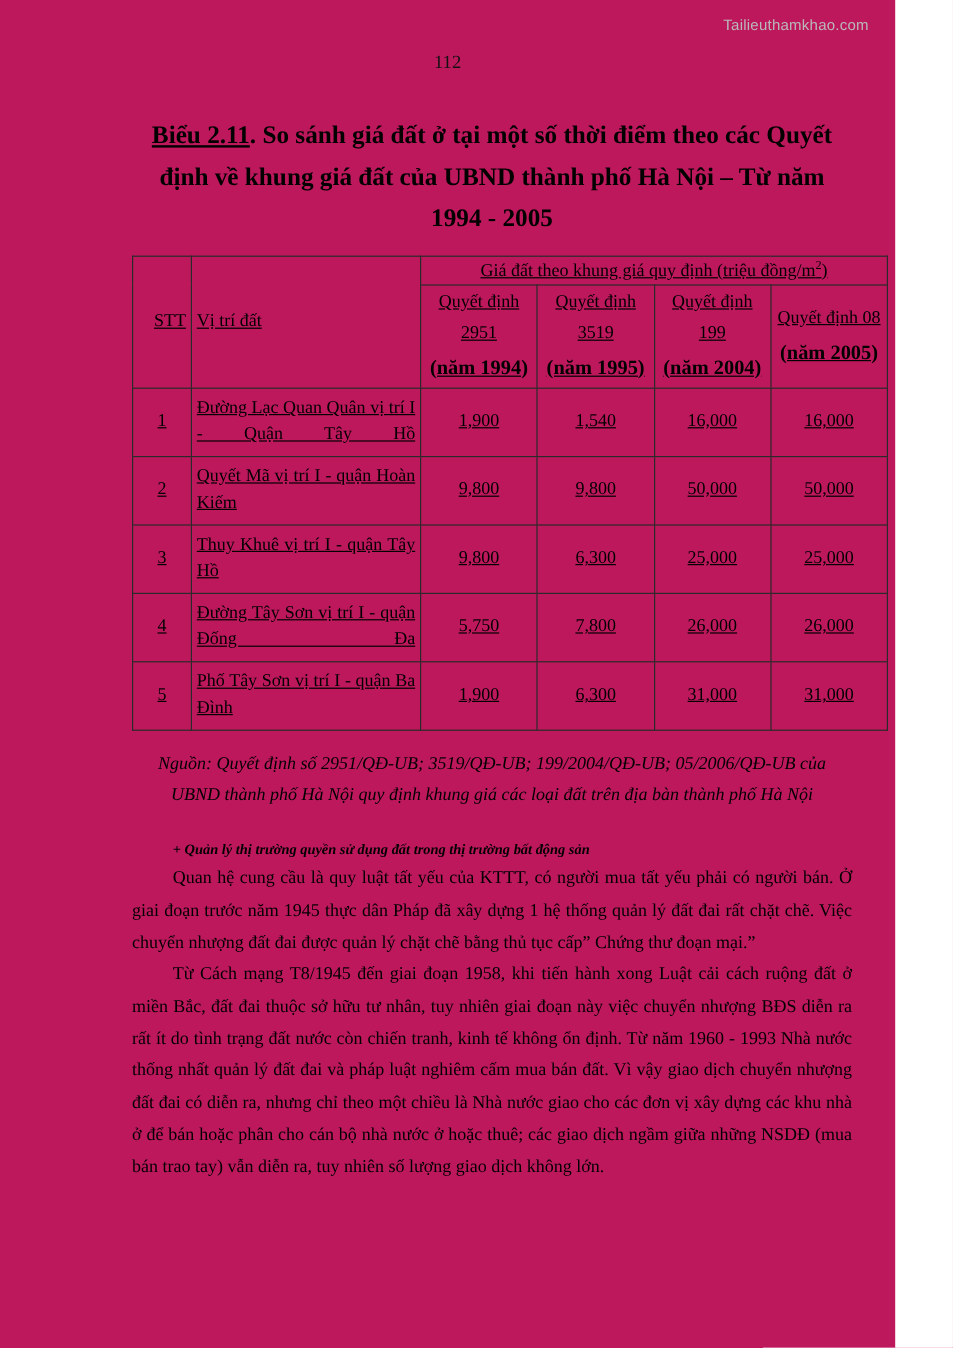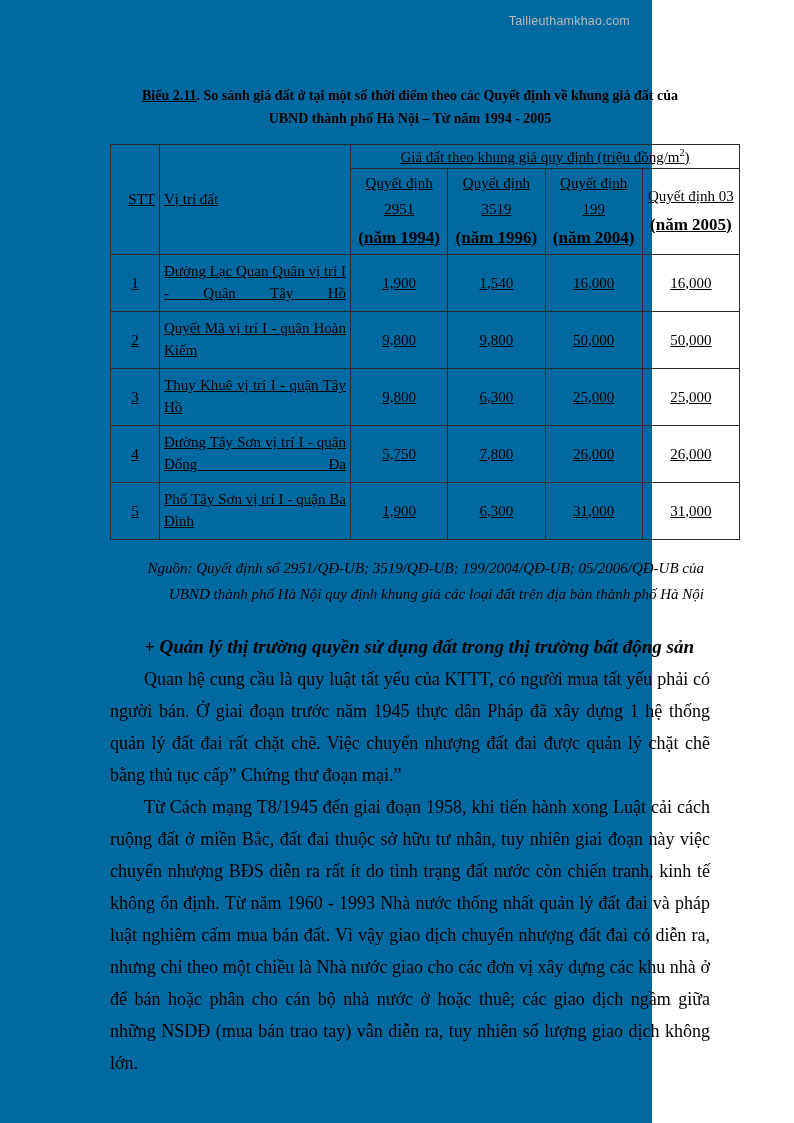--- a/index.html
+++ b/index.html
@@ -12,23 +12,23 @@
     height: 1123px;
     position: relative;
     font-family: "Liberation Serif", "DejaVu Serif", serif;
     color: #000000;
     overflow: hidden;
   }
 
   .page {
     position: absolute;
     inset: 0;
-    width: 652px;
+    width: 746px;
     height: 1123px;
-    background: #0369a1;
+    background: #be185d;
   }
 
   
   .watermark {
     position: absolute;
     top: 14px;
     right: 22px;
     font-family: "Liberation Sans", "DejaVu Sans", sans-serif;
     font-size: 12.5px;
     color: #b9b9b9;
@@ -52,23 +52,23 @@
     position: absolute;
     left: 110px;
     top: 84px;
     width: 600px;
   }
 
   
   .caption {
     text-align: center;
     font-weight: bold;
-    font-size: 14px;
+    font-size: 21px;
     line-height: 1.65;
-    margin: 0 0 14px 0;
+    margin: 11px 0 14px 0;
     padding: 0 14px;
   }
   .caption .cap-num {
     text-decoration: underline;
   }
 
   
   table.price-table {
     border-collapse: collapse;
     table-layout: fixed;
@@ -125,48 +125,49 @@
     margin-top: 16px;
   }
   sup.sup { font-size: 0.68em; vertical-align: super; }
 
   
   .source-note {
     margin: 16px 6px 0 6px;
     font-style: italic;
     font-size: 15px;
     line-height: 1.72;
-    text-align: right;
+    text-align: center;
   }
 
   
   .sub-heading {
     margin: 22px 0 0 0;
     font-weight: bold;
     font-style: italic;
-    font-size: 19px;
+    font-size: 12px;
     text-indent: 34px;
     line-height: 1.75;
   }
   p.body-par {
     margin: 0;
-    font-size: 18px;
+    font-size: 15px;
     line-height: 1.78;
     text-align: justify;
     text-indent: 34px;
     hyphens: none;
   }
 </style>
 </head>
 <body>
 
 <div class="page">
 
   <div class="watermark">Tailieuthamkhao.com</div>
 
+  <div class="page-number">112</div>
 
   <div class="content">
 
     <div class="caption">
       <span class="cap-num">Biểu 2.11</span><span>. So sánh giá đất ở tại một số thời điểm theo các Quyết định về khung giá đất của UBND thành phố Hà Nội – Từ năm 1994 - 2005</span>
     </div>
 
     <table class="price-table">
       <thead>
         <tr>
@@ -174,28 +175,28 @@
           <th class="col-vitri" rowspan="2">Vị trí đất</th>
           <th class="group-head" colspan="4"><span>Giá đất theo khung giá quy định (triệu đồng/m</span><sup class="sup">2</sup><span>)</span></th>
         </tr>
         <tr>
           <th class="sub-head">
             <span>Quyết định 2951</span>
             <span class="year">(năm 1994)</span>
           </th>
           <th class="sub-head">
             <span>Quyết định 3519</span>
-            <span class="year">(năm 1996)</span>
+            <span class="year">(năm 1995)</span>
           </th>
           <th class="sub-head">
             <span>Quyết định 199</span>
             <span class="year">(năm 2004)</span>
           </th>
           <th class="sub-head">
-            <span>Quyết định 03</span>
+            <span>Quyết định 08</span>
             <span class="year">(năm 2005)</span>
           </th>
         </tr>
       </thead>
       <tbody>
         <tr>
           <td class="cell-stt">1</td>
           <td class="cell-loc">Đường Lạc Quan Quân vị trí I - Quận Tây Hồ</td>
           <td class="cell-val">1,900</td>
           <td class="cell-val">1,540</td>

